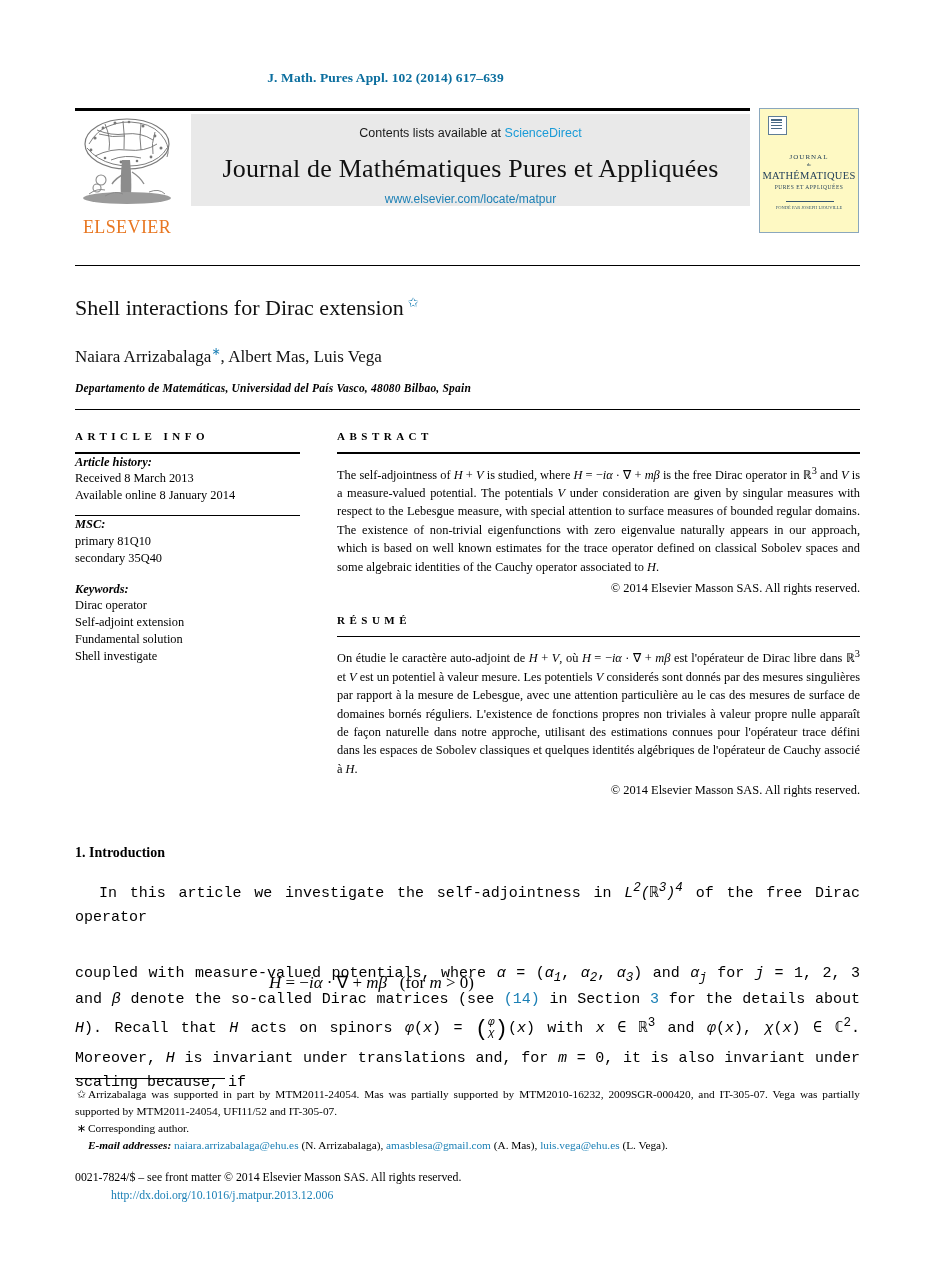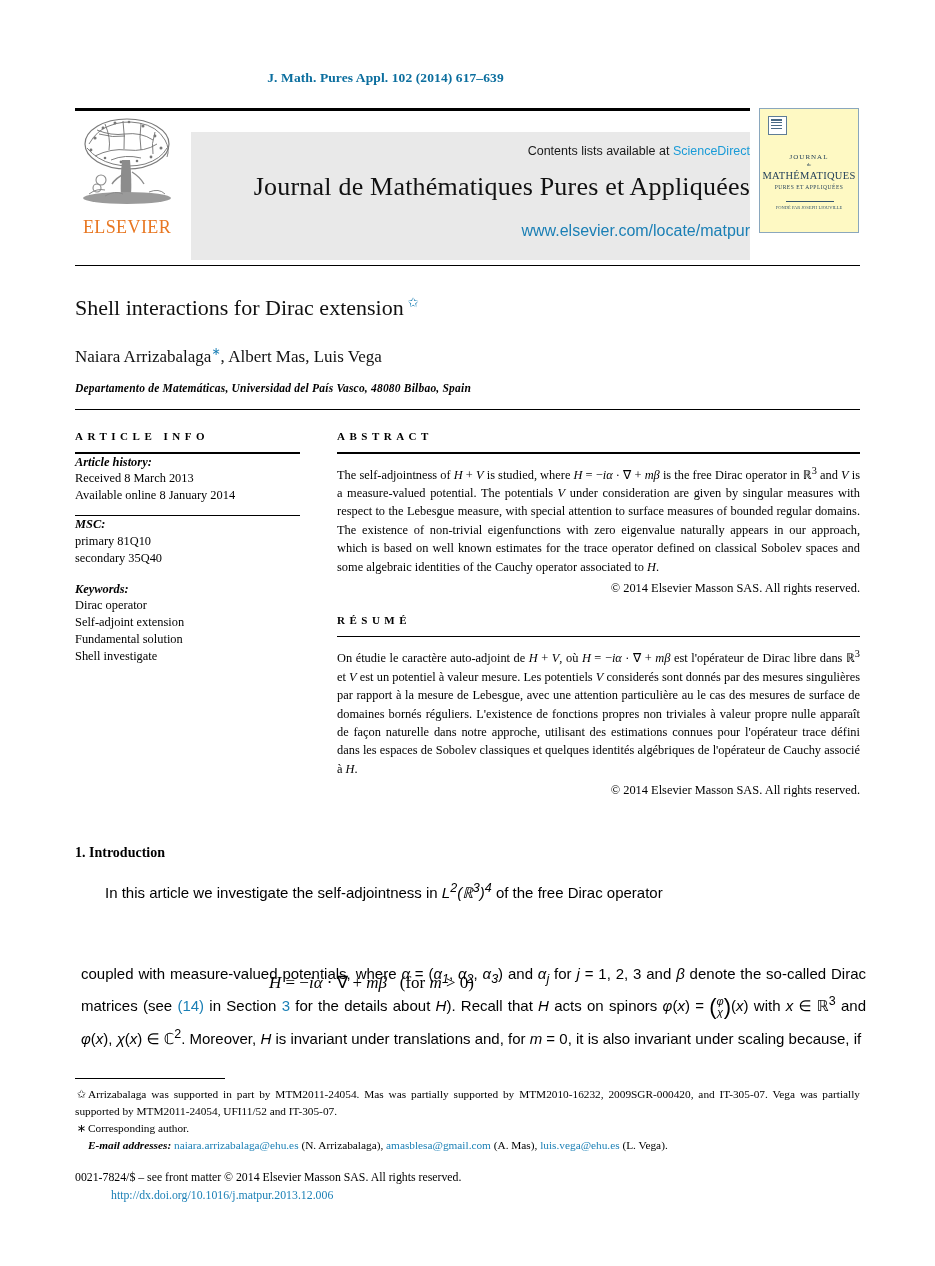--- a/index.html
+++ b/index.html
@@ -65,46 +65,46 @@
     text-align: center;
     color: #e87722;
     font-family: "Liberation Serif", serif;
     font-size: 18px;
     letter-spacing: .4px;
     line-height: 1;
   }
   .journal-band {
     position: absolute;
     left: 116px;
-    top: 24px;
+    top: 6px;
     width: 559px;
-    height: 128px;
+    height: 92px;
     background: #e9e9e9;
-    text-align: right;
+    text-align: center;
   }
   .contents-line {
     margin-top: 12px;
     font-family: "Liberation Sans", sans-serif;
     font-size: 12.5px;
     color: #1a1a1a;
   }
   .contents-line .sd {
     color: #1a9bd7;
   }
   .journal-title {
     margin-top: 14px;
     font-family: "Liberation Serif", serif;
     font-size: 26px;
     color: #111;
     letter-spacing: .2px;
   }
   .journal-url {
-    margin-top: 20px;
+    margin-top: 8px;
     font-family: "Liberation Sans", sans-serif;
-    font-size: 16px;
+    font-size: 12px;
     color: #1a7fb5;
   }
   .cover-thumb {
     position: absolute;
     left: 684px;
     top: 0px;
     width: 100px;
     height: 125px;
     background: #fef9c3;
     border: 1px solid #8aa7bd;
@@ -238,26 +238,26 @@
   
   .section-title {
     position: absolute;
     left: 75px; top: 845px;
     font-size: 14px;
     font-weight: bold;
     font-family: "Liberation Serif", serif;
   }
   .body-para {
     position: absolute;
-    left: 81px;
+    left: 75px;
     width: 785px;
     font-size: 15px;
     line-height: 1.6;
     text-align: justify;
-    font-family: Liberation Sans, sans-serif;
+    font-family: Liberation Mono, monospace;
   }
   .p1 { top: 878px; text-indent: 24px; }
   .display-eq {
     position: absolute;
     left: 0; top: 972px;
     width: 743px;
     text-align: center;
     font-size: 17px;
     font-family: "Liberation Serif", serif;
   }

